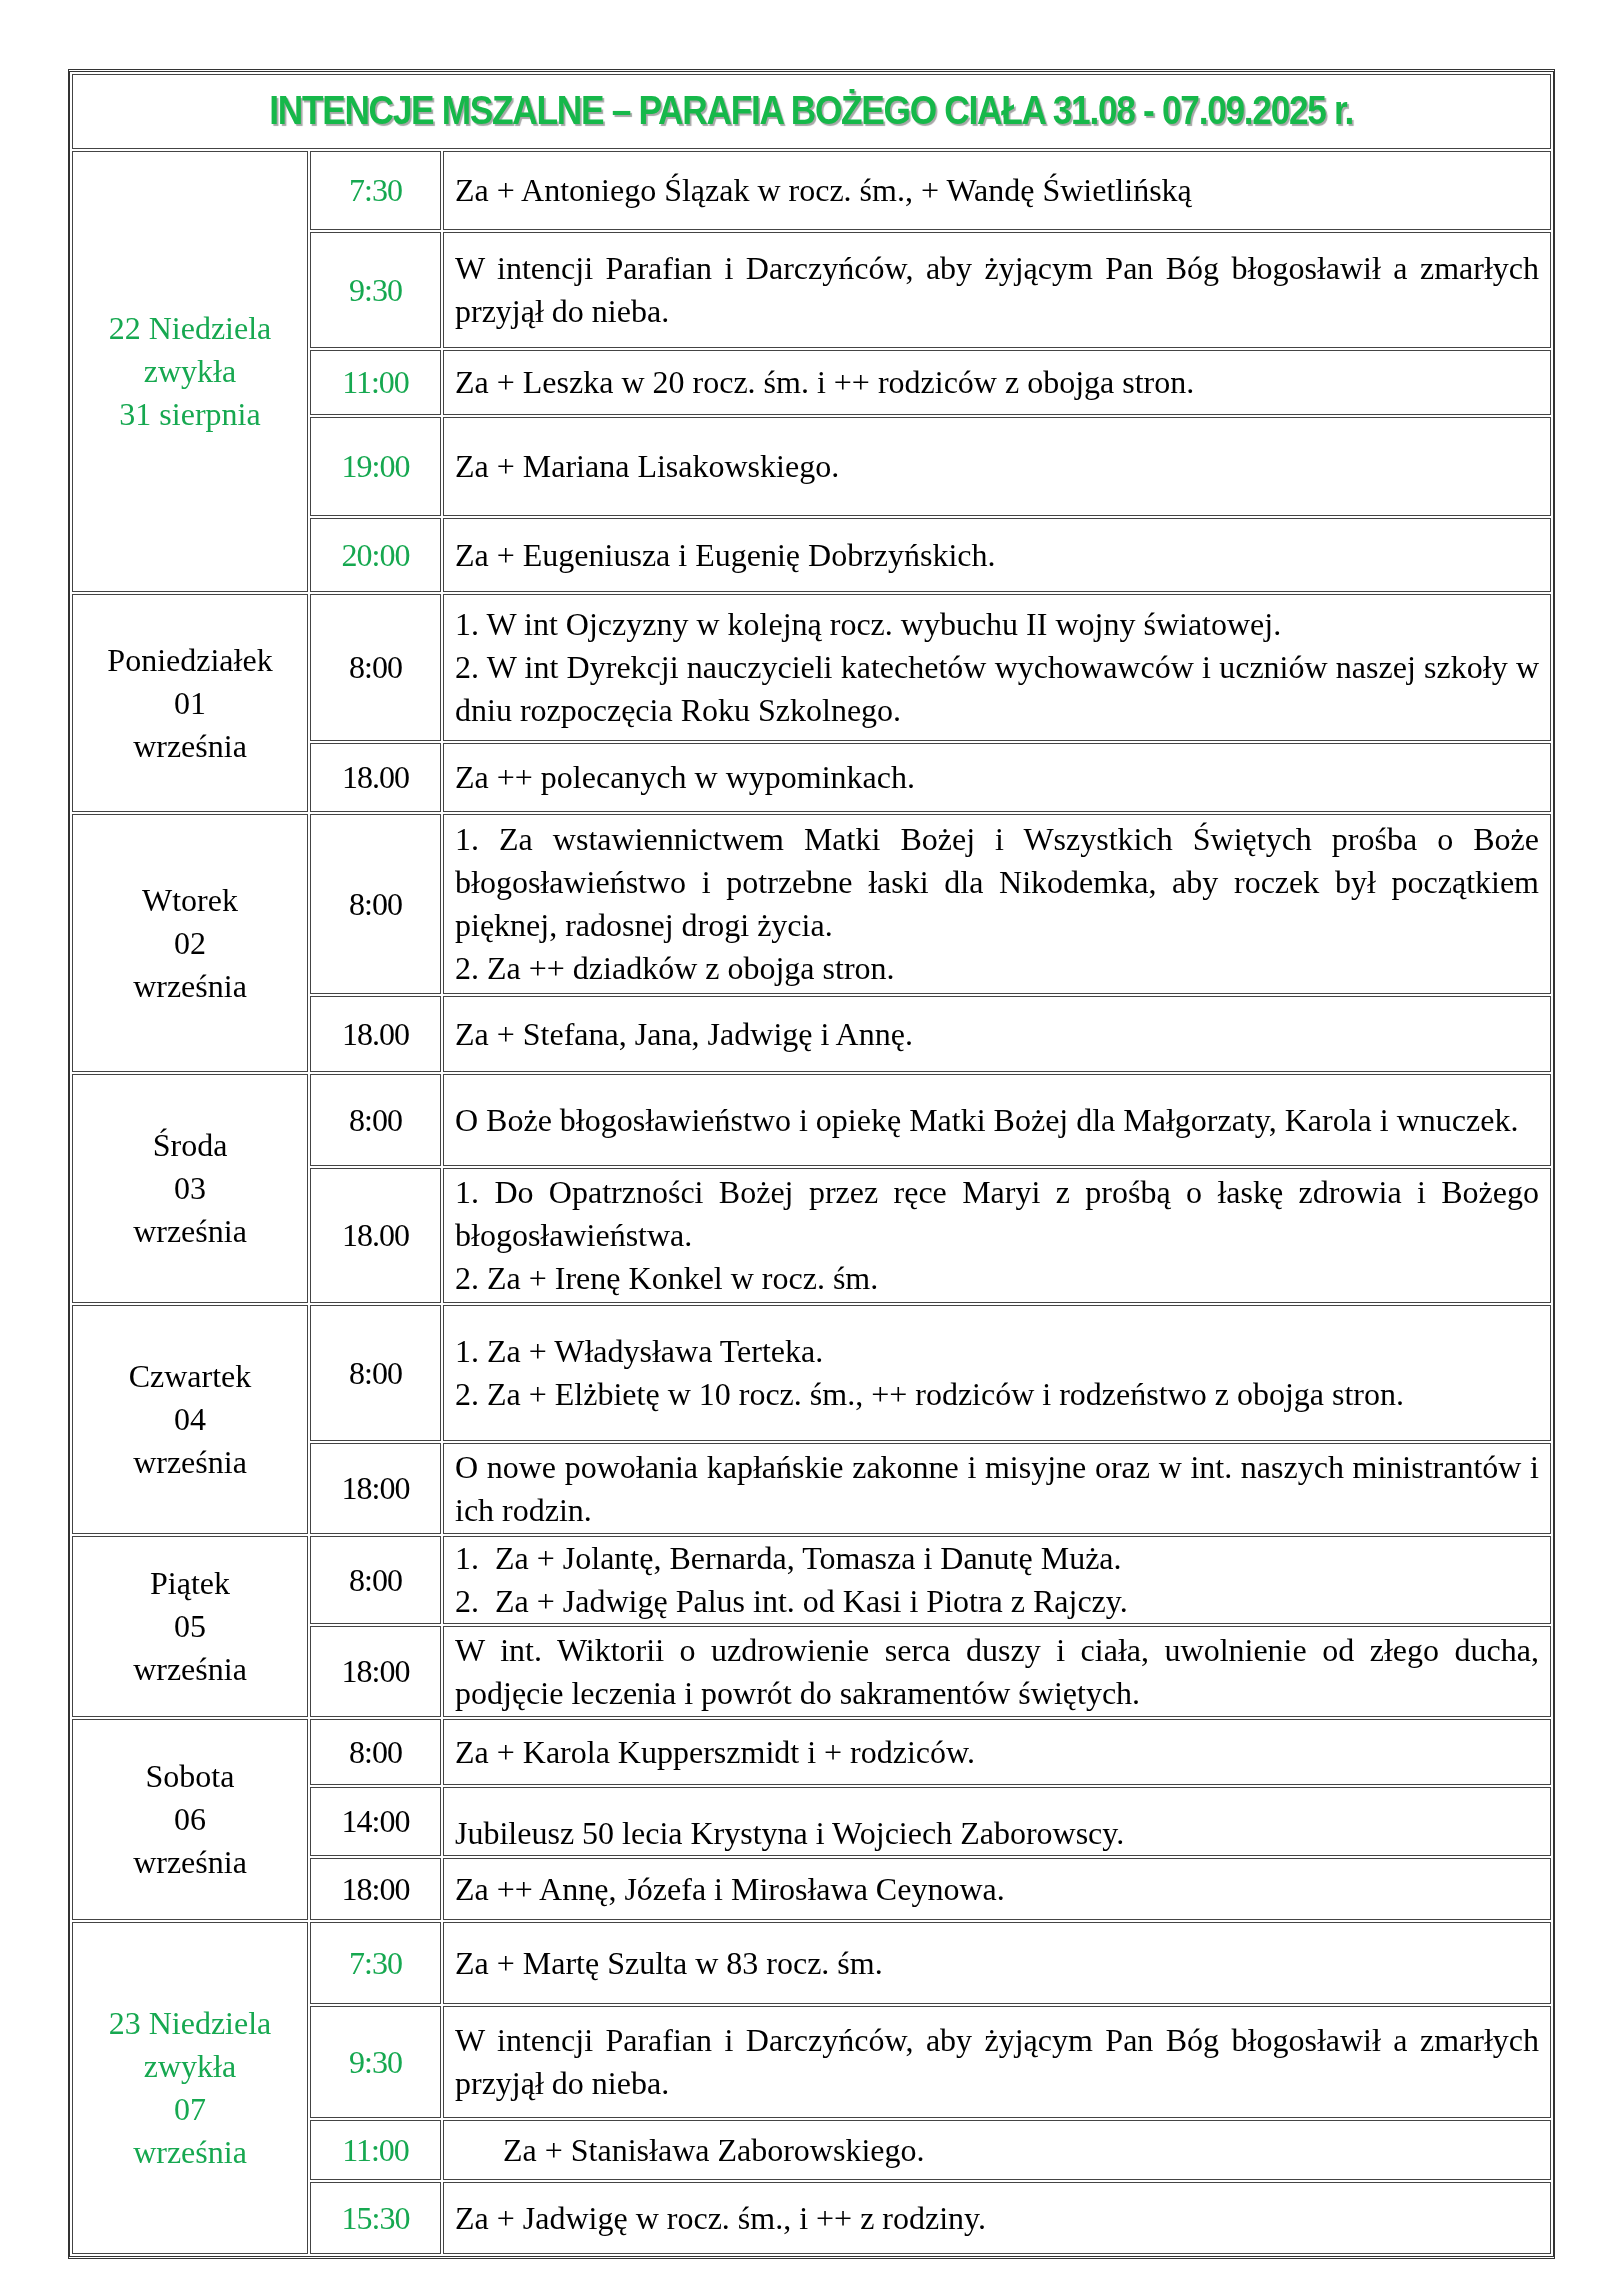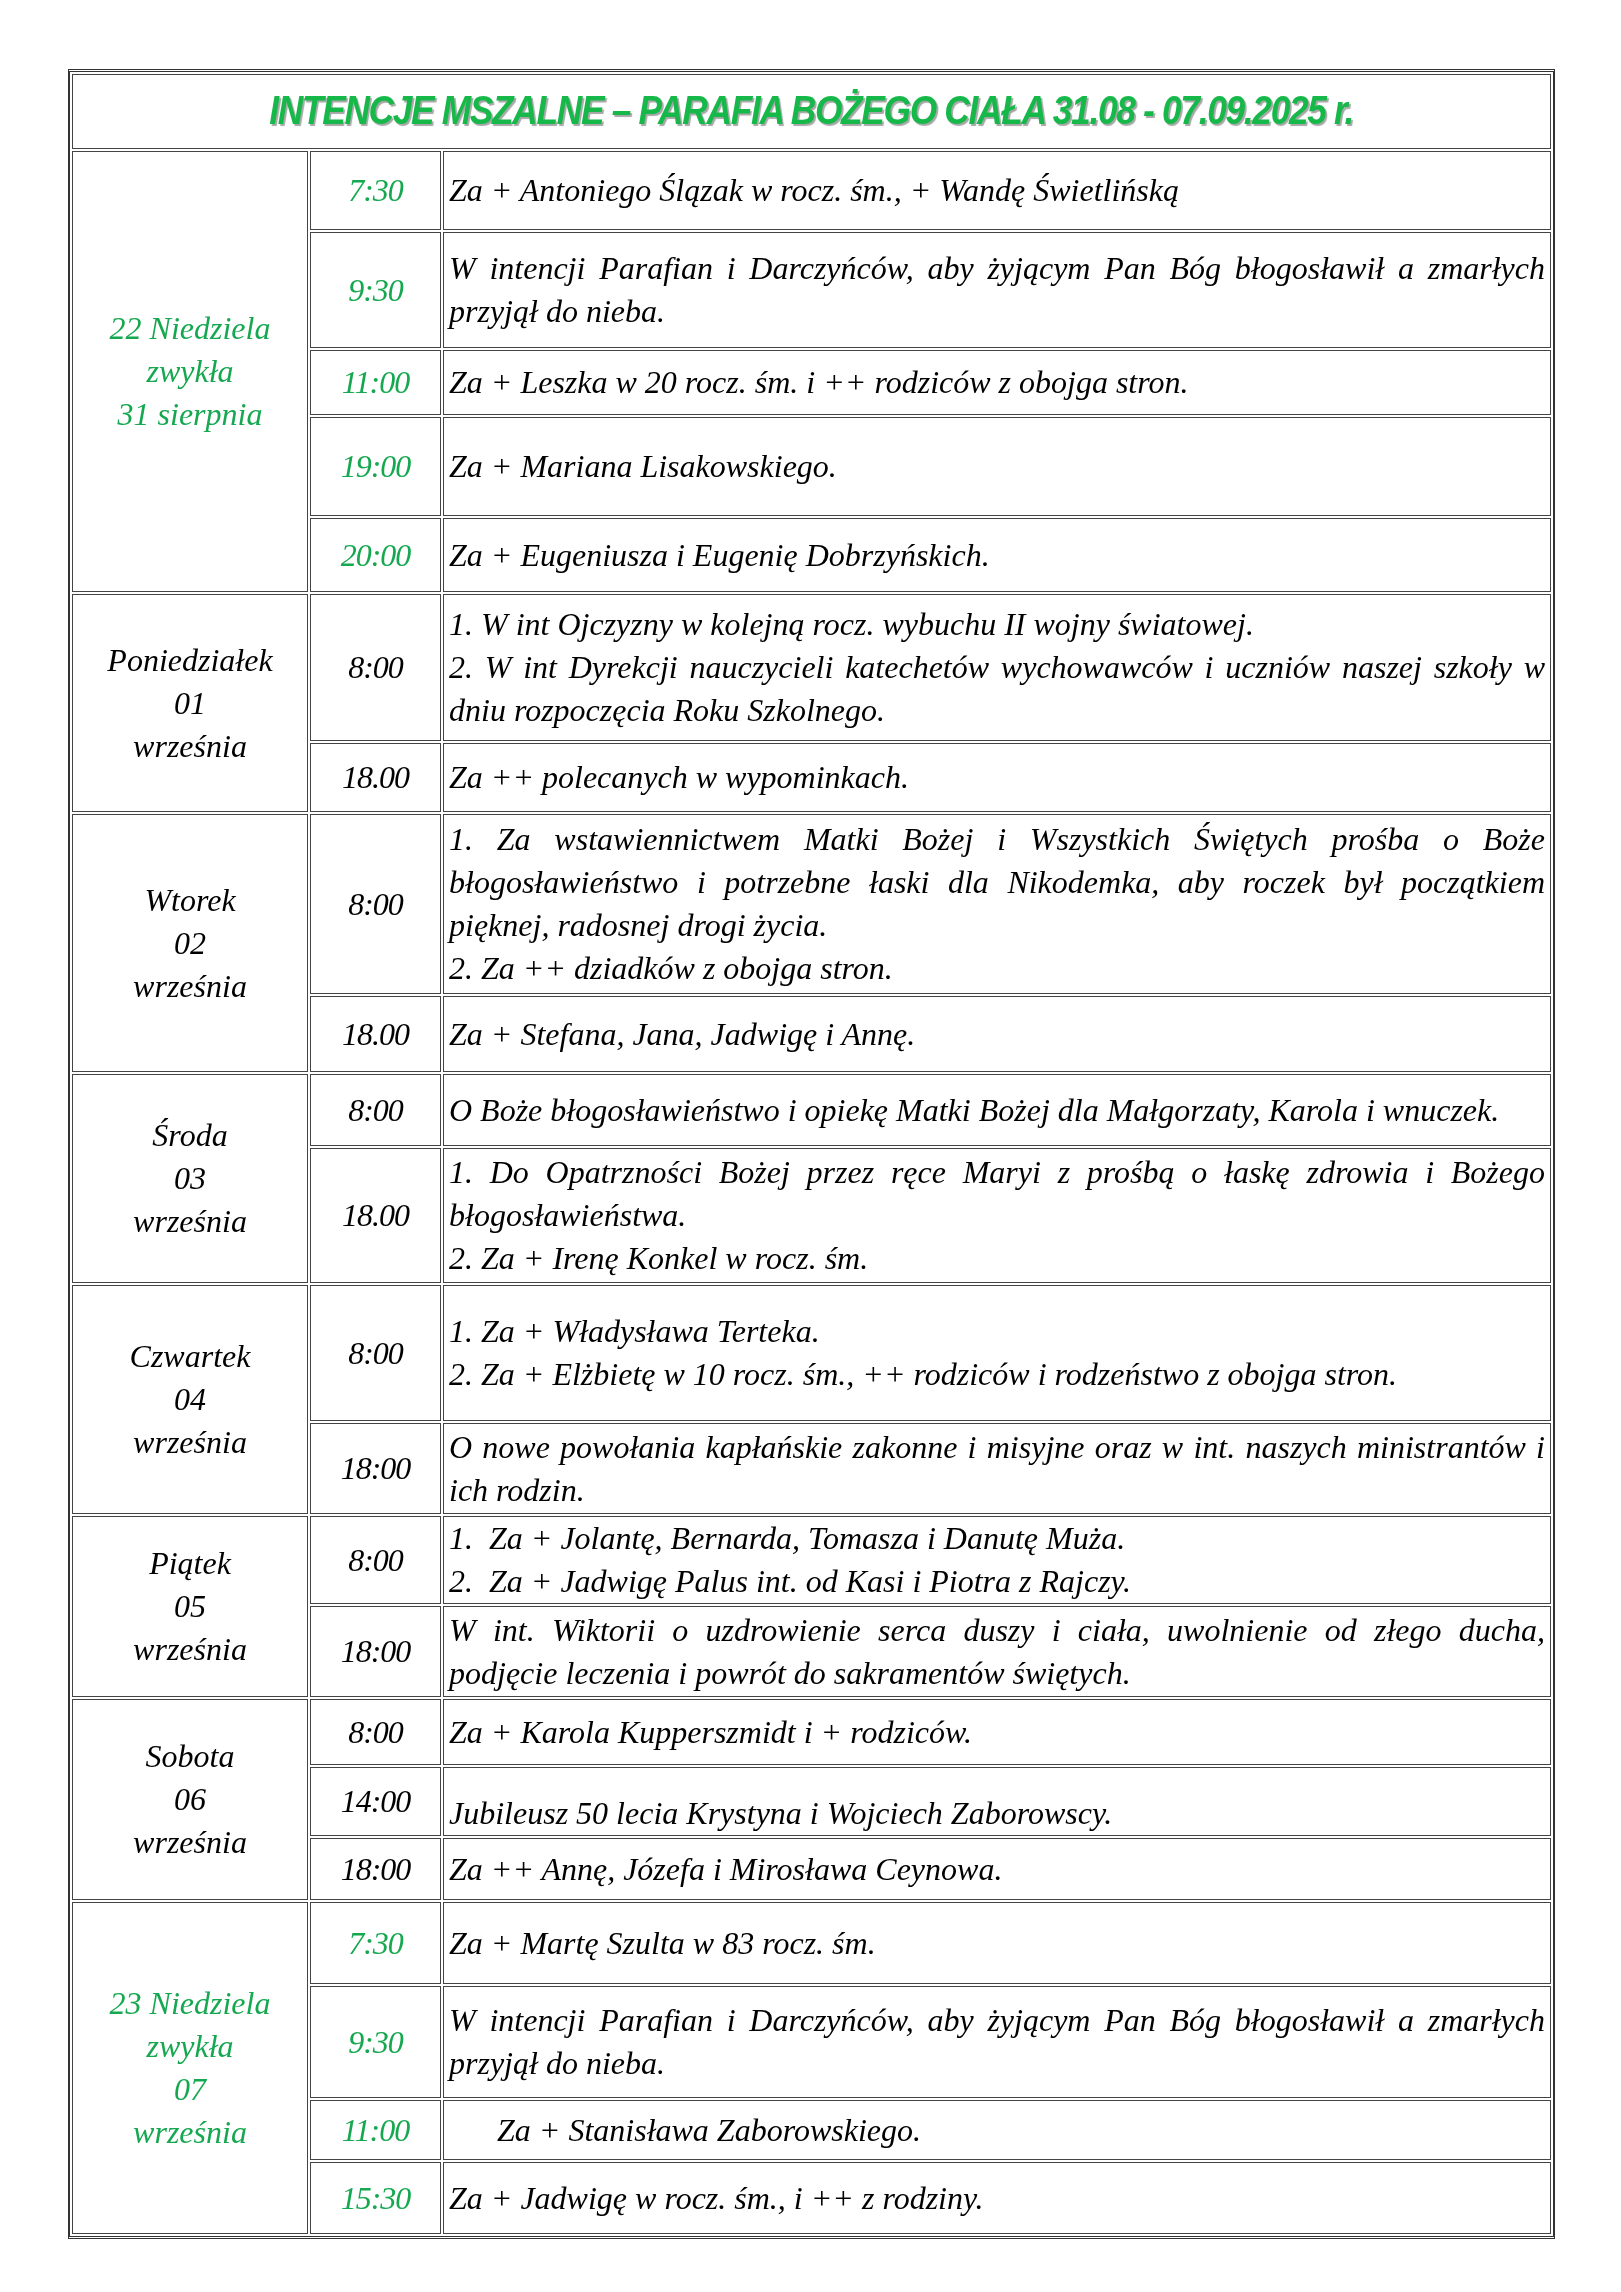--- a/index.html
+++ b/index.html
@@ -10,27 +10,26 @@
     border-collapse:separate;
     border-spacing:2px;
     border:2.9px double #333;
     border-top:3.9px double #333;
     border-bottom:3.9px double #333;
     background:#ffffff;
     table-layout:fixed;
   }
   table.intentions td {
     border:1.5px solid #444;
-    padding:0 5px;
+    padding:0 11px;
     vertical-align:middle;
     font-family:"Liberation Serif", serif;
     font-size:32px;
     line-height:43px;
     color:#000;
-    font-style:italic;
   }
   td.title-cell {
     height:73px;
     text-align:center;
     padding:0;
   }
   .title {
     font-family:"Liberation Sans", sans-serif;
     font-weight:bold;
     font-size:41px;
@@ -141,21 +140,21 @@
             <span class="line" style="white-space: pre-wrap;">1. Za wstawiennictwem Matki Bożej i Wszystkich Świętych prośba o Boże błogosławieństwo i potrzebne łaski dla Nikodemka, aby roczek był początkiem pięknej, radosnej drogi życia.</span>
             <span class="line" style="white-space: pre-wrap;">2. Za ++ dziadków z obojga stron.</span>
           </td>
         </tr>
         <tr style="height: 76px;">
           <td class="time">18.00</td>
           <td class="intent">
             <span class="line" style="white-space: pre-wrap;">Za + Stefana, Jana, Jadwigę i Annę.</span>
           </td>
         </tr>
-        <tr style="height: 72px;">
+        <tr style="height: 92px;">
           <td class="day" rowspan="2">
             <span class="line">Środa</span>
             <span class="line">03</span>
             <span class="line">września</span>
           </td>
           <td class="time">8:00</td>
           <td class="intent">
             <span class="line" style="white-space: pre-wrap;">O Boże błogosławieństwo i opiekę Matki Bożej dla Małgorzaty, Karola i wnuczek.</span>
           </td>
         </tr>

